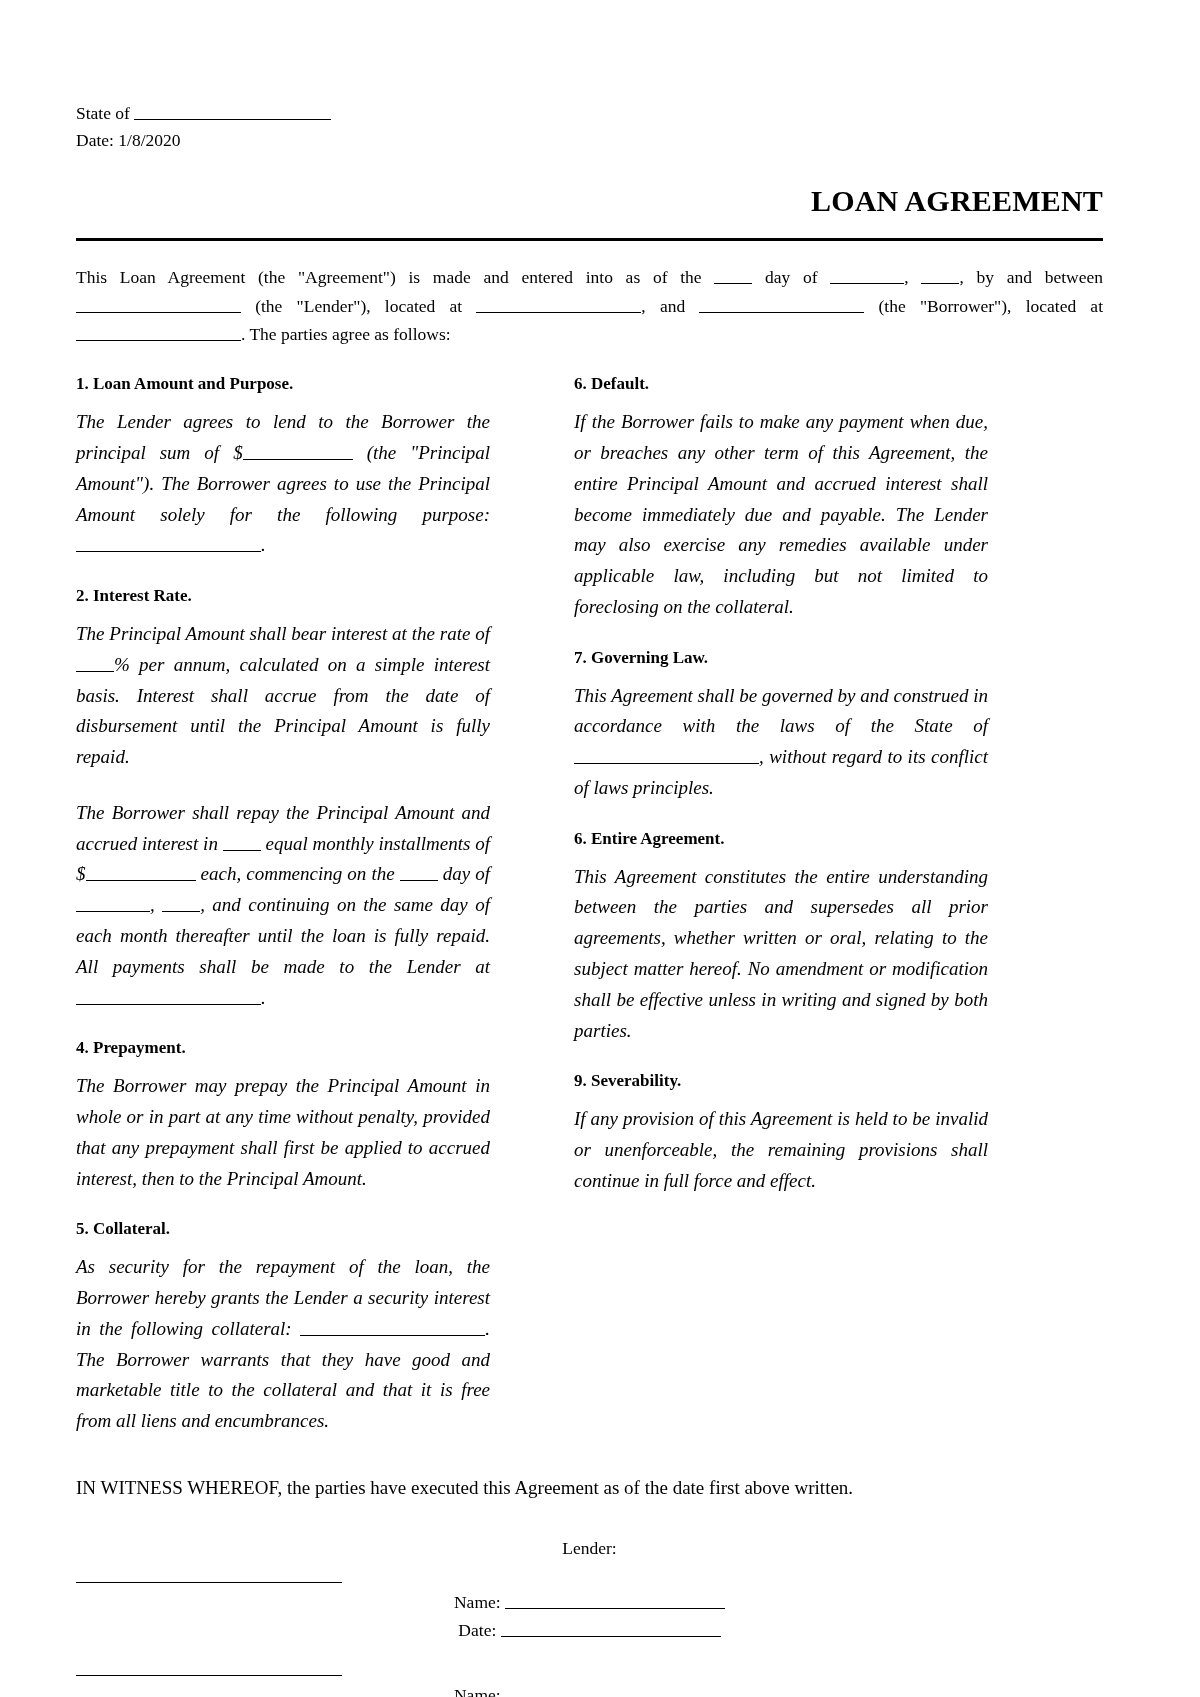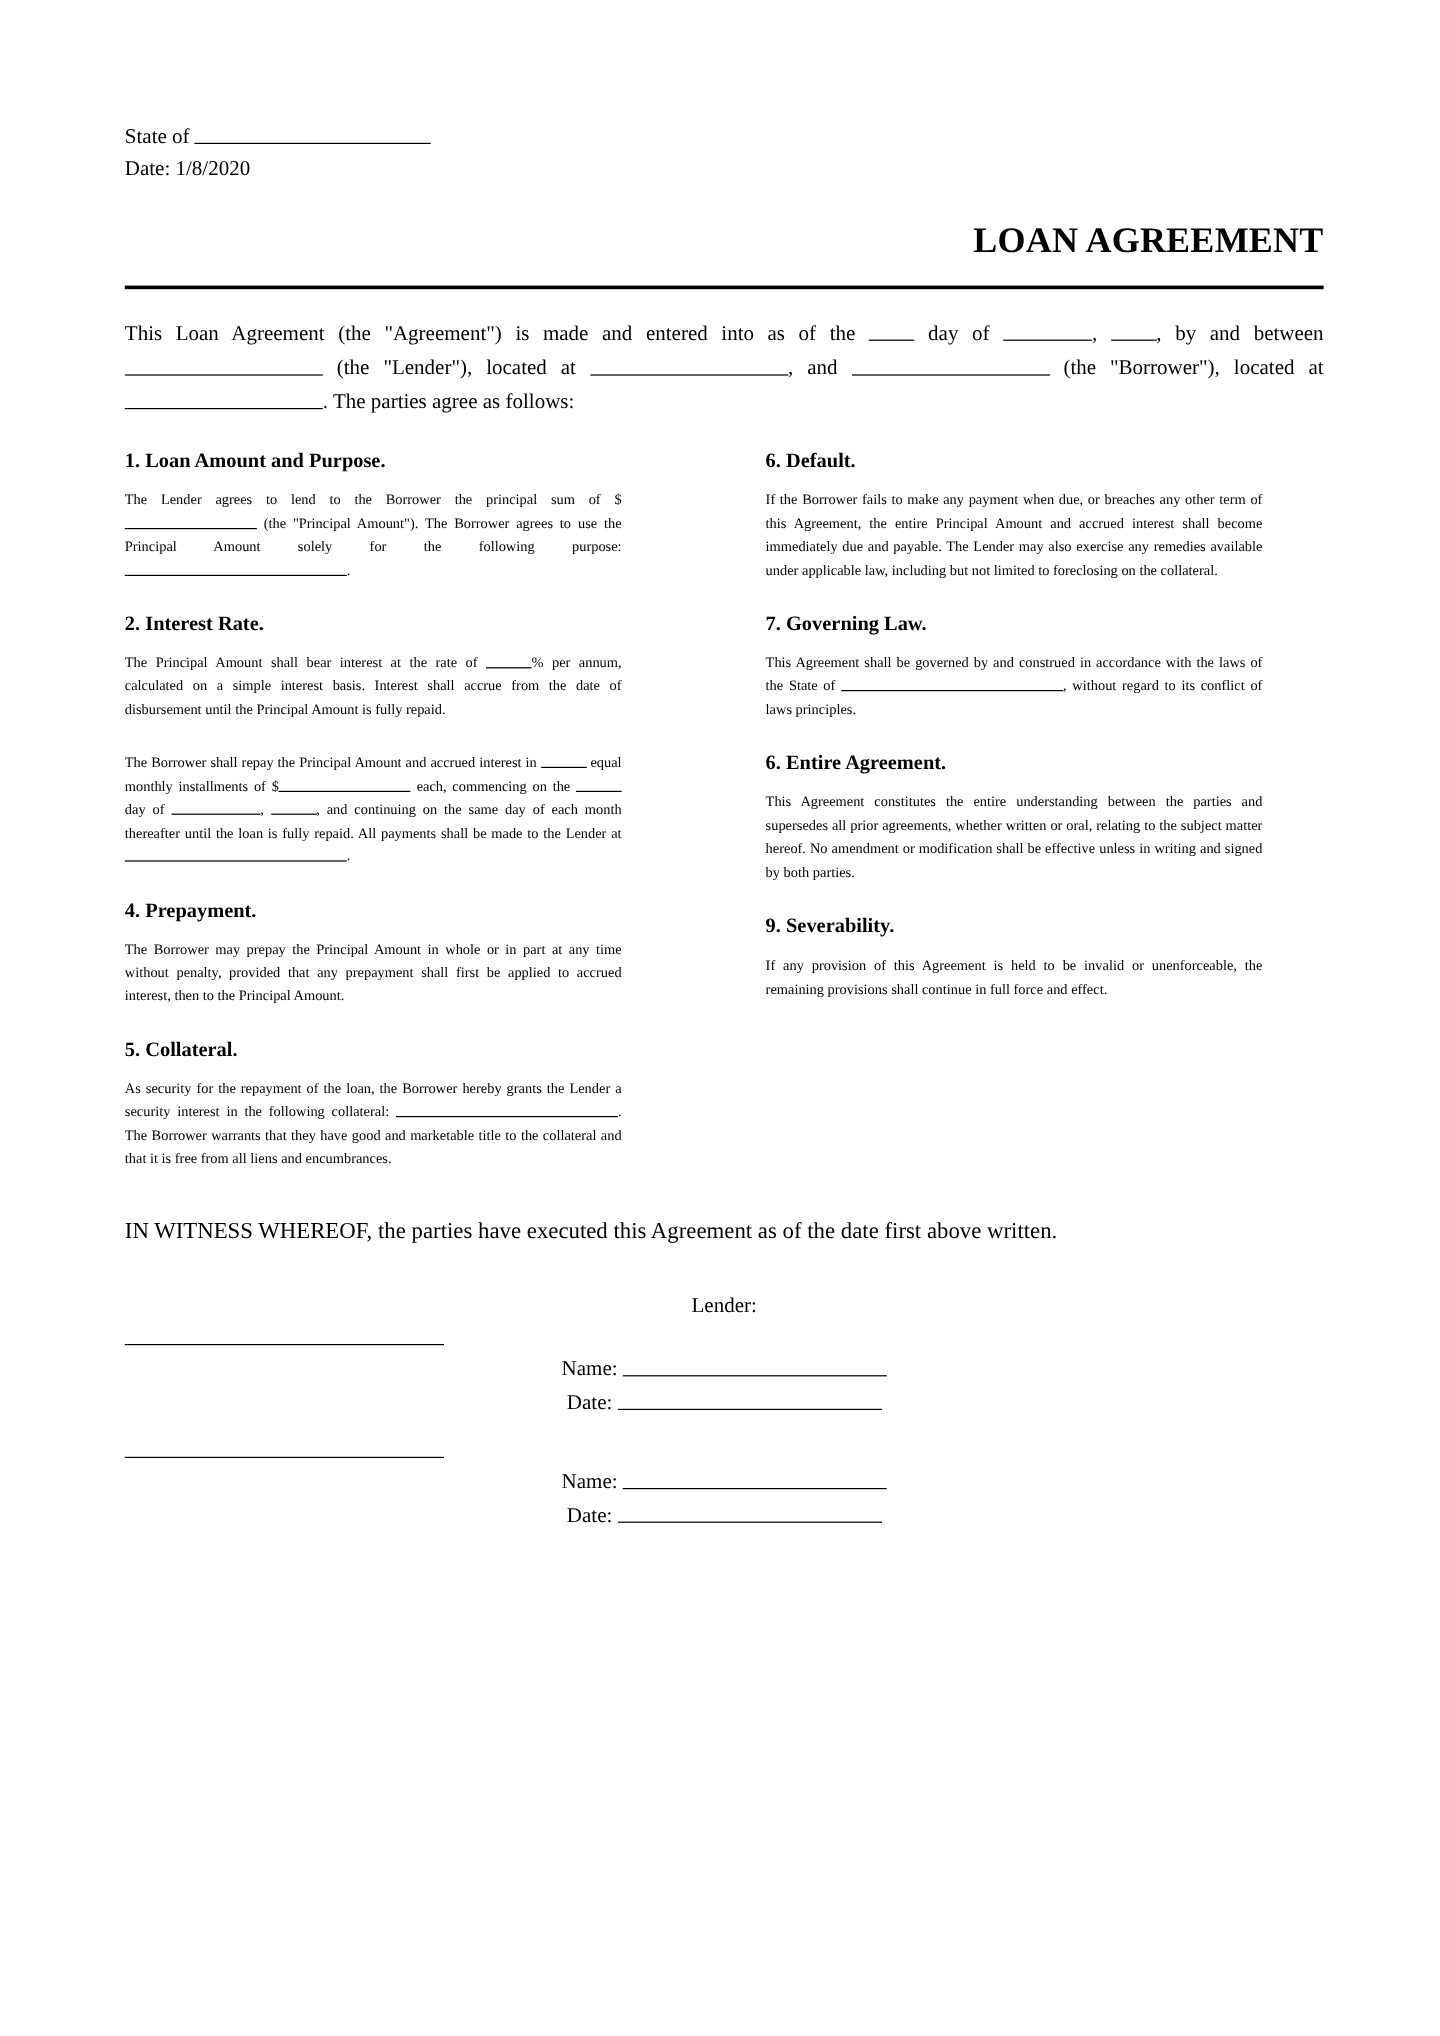--- a/index.html
+++ b/index.html
@@ -13,21 +13,21 @@
     font-family: "Liberation Serif", "DejaVu Serif", serif;
     color: #000000;
     overflow: hidden;
   }
   .page {
     position: relative;
     width: 1200px;
     height: 1697px;
     background: #ffffff;
     box-sizing: border-box;
-    padding: 100px 97px 0 104px;
+    padding: 100px 97px 0 76px;
   }
   .meta-block {
     font-size: 17.5px;
     line-height: 1.55;
     margin-bottom: 22px;
   }
   .meta-line {
     white-space: pre;
   }
   .blank {
@@ -59,38 +59,39 @@
   }
   .intro {
     font-size: 17.5px;
     line-height: 1.62;
     text-align: justify;
     text-justify: inter-word;
     margin-top: 22px;
   }
   .columns {
     display: flex;
-    gap: 120px;
+    gap: 84px;
     margin-top: 26px;
   }
   .col {
     width: 414px;
     flex: 0 0 414px;
   }
   .sec-head {
     font-size: 17px;
     font-weight: bold;
     margin: 0 0 13px 0;
   }
   .sec-body {
-    font-size: 12px;
+    font-size: 19px;
     line-height: 1.62;
     text-align: justify;
     text-justify: inter-word;
     margin: 0 0 25px 0;
+    font-style: italic;
   }
   .sec-body.last { margin-bottom: 0; }
   .witness {
     font-size: 19px;
     line-height: 1.6;
     margin-top: 36px;
   }
   .sig-group {
     margin-top: 32px;
     font-size: 17.5px;

